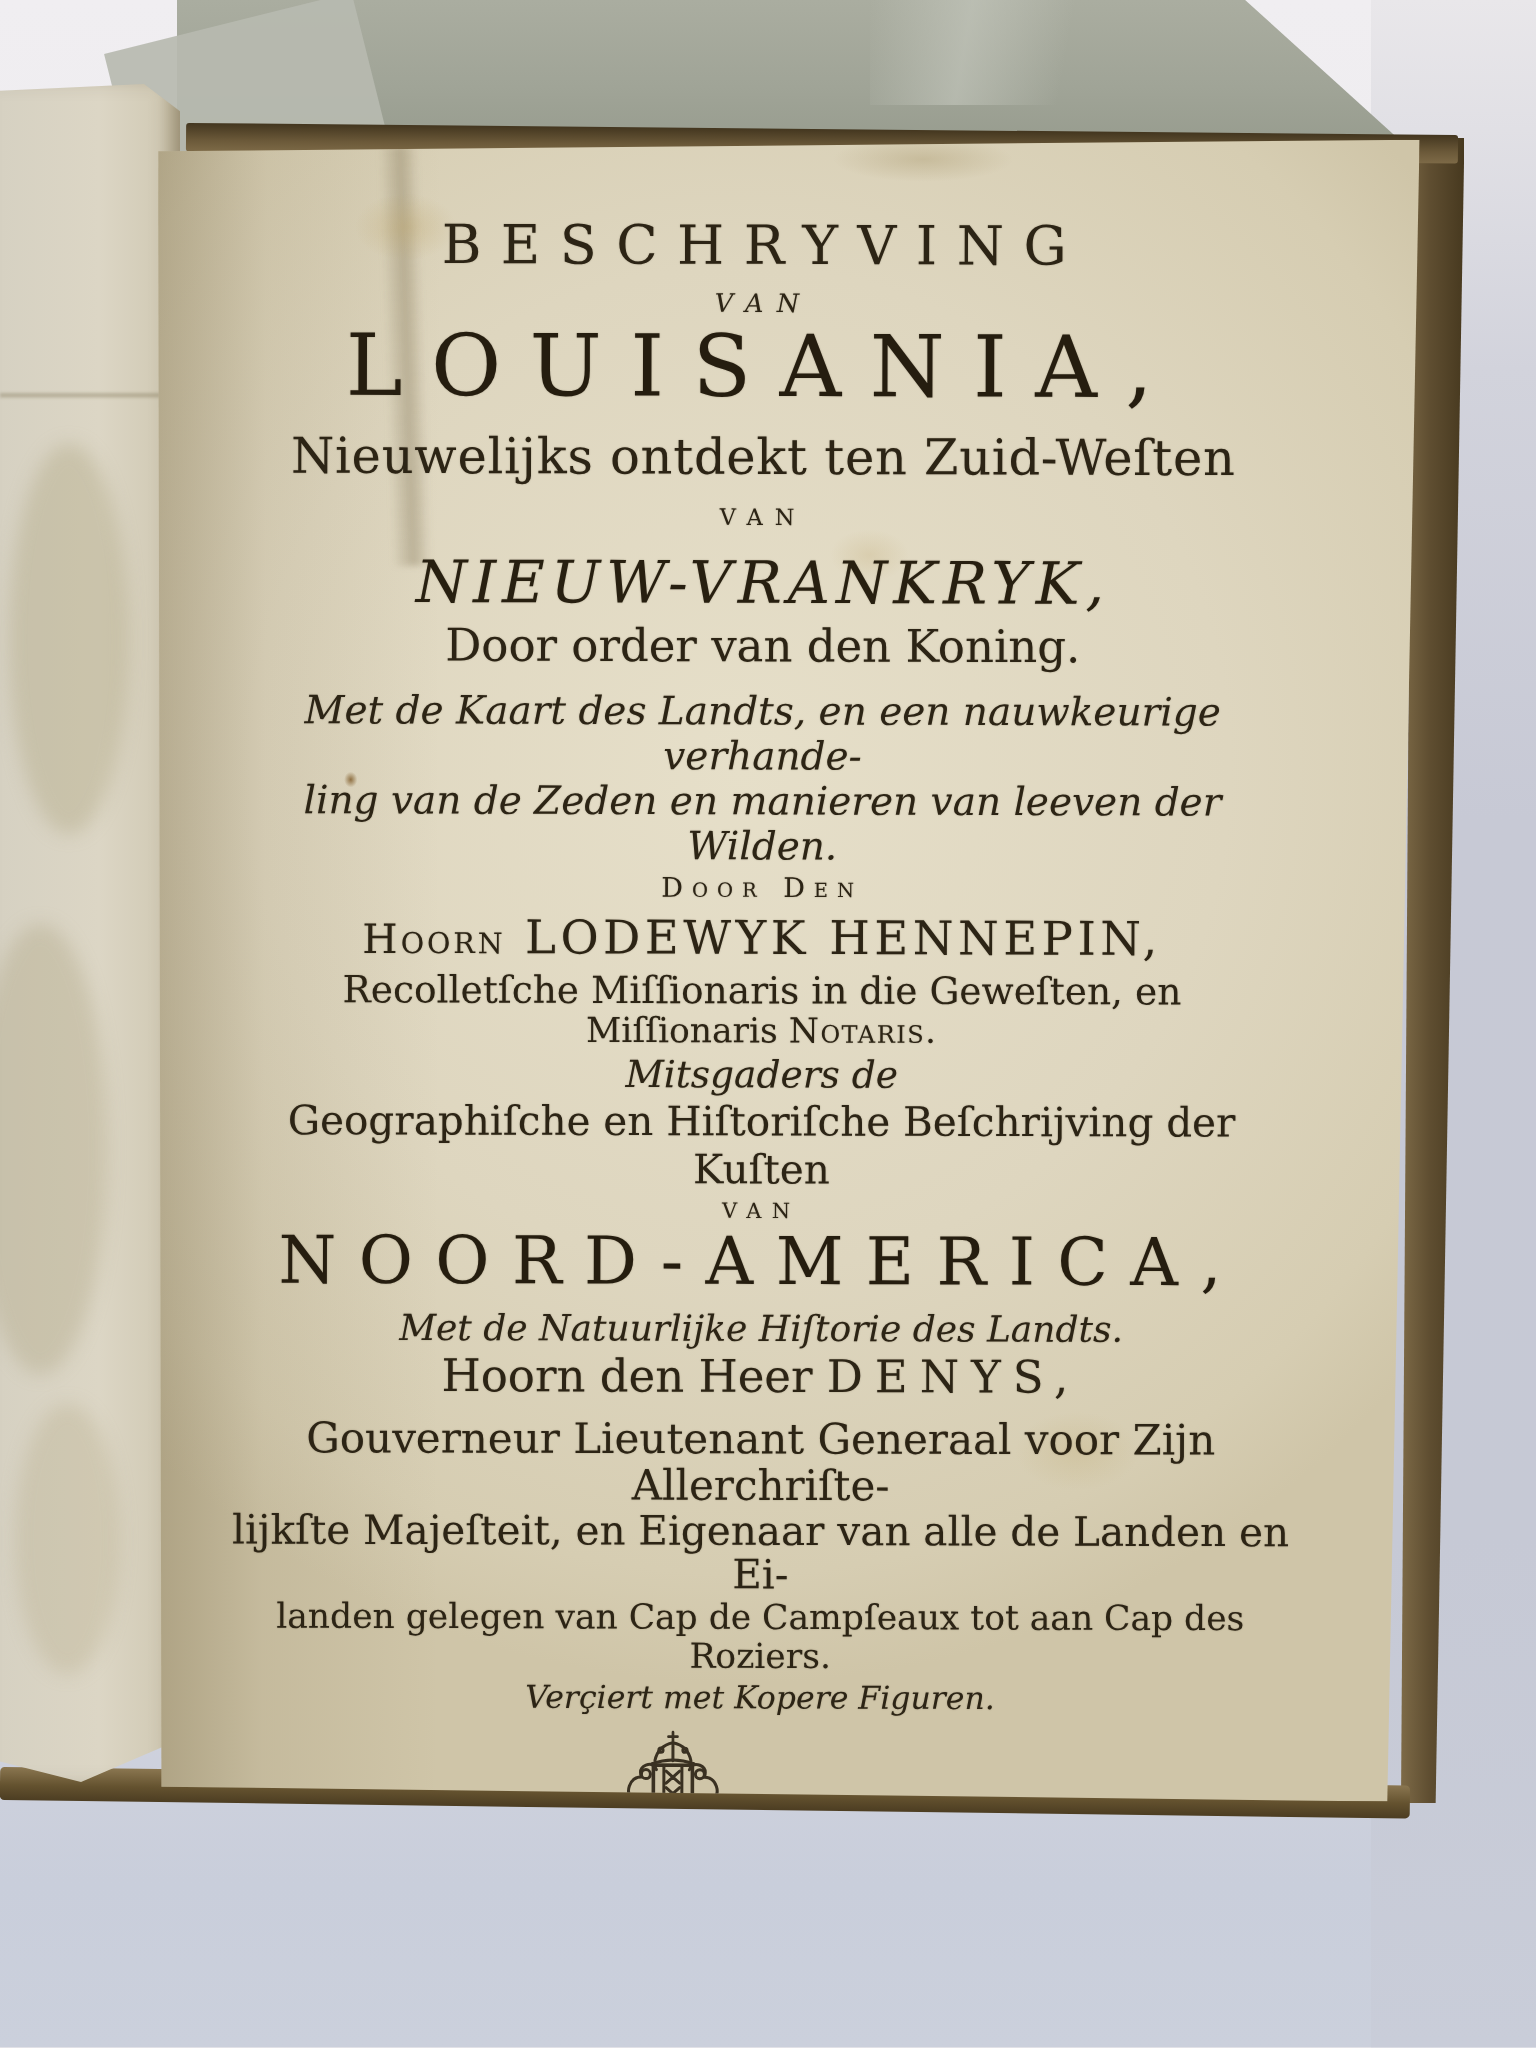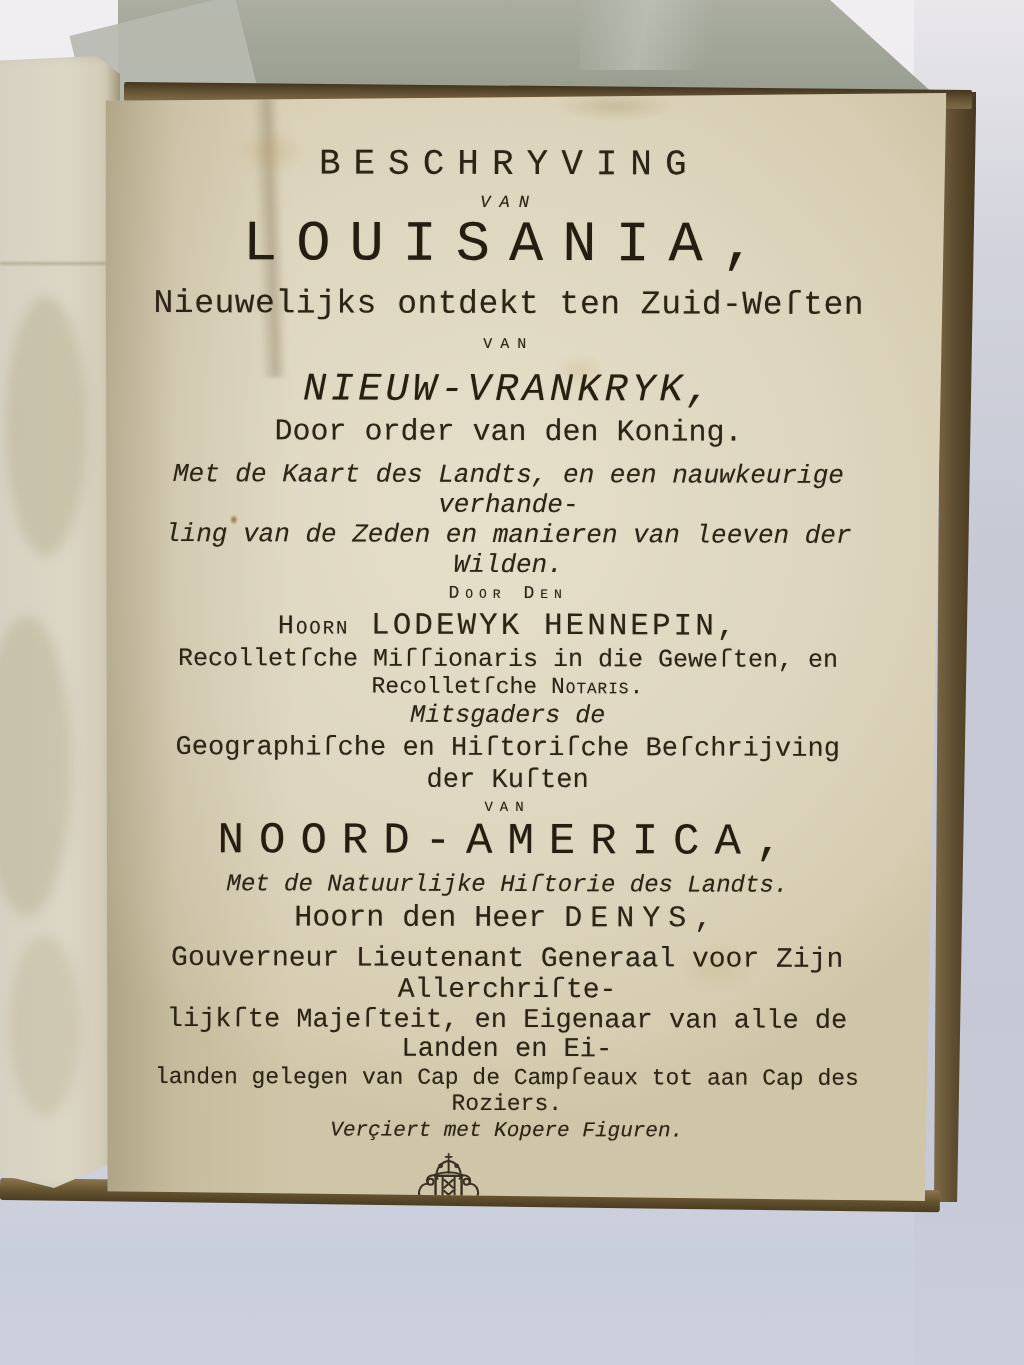--- a/index.html
+++ b/index.html
@@ -1,21 +1,21 @@
 <!DOCTYPE html>
 <html><head>
 <meta charset="utf-8">
 <style>
   html,body{margin:0;padding:0;}
   body{
     width:1024px;height:1365px;overflow:hidden;
     font-family:"DejaVu Serif","Liberation Serif",serif;
     background:#e9e7ea;
   }
-  .scene{position:relative;width:1024px;height:1365px;overflow:hidden;font-family:Liberation Mono, monospace;}
+  .scene{position:relative;width:1024px;height:1365px;overflow:hidden;}
 
   
   .backdrop{
     position:absolute;inset:0;
     background:linear-gradient(180deg,#f0eef1 0%,#eceaed 30%,#e3e2e7 55%,#d2d4df 80%,#c9cedb 92%,#cbd0dc 100%);
   }
   .backdrop-right{
     position:absolute;top:0;right:0;width:110px;height:1365px;
     background:linear-gradient(180deg,#e9e7ea 0%,#d2d3dc 18%,#c7c9d5 40%,#c6c9d5 75%,#c9cdd9 100%);
   }
@@ -171,21 +171,21 @@
       <p class="line l-louisania">LOUISANIA,</p>
       <p class="line l-nieuwelijks">Nieuwelijks ontdekt ten Zuid-Weſten</p>
       <p class="line l-van2">VAN</p>
       <p class="line l-vrankryk">NIEUW-VRANKRYK,</p>
       <p class="line l-koning">Door order van den Koning.</p>
       <p class="line l-kaart1">Met de Kaart des Landts, en een nauwkeurige verhande-</p>
       <p class="line l-kaart2">ling van de Zeden en manieren van leeven der Wilden.</p>
       <p class="line l-doorden">Door Den</p>
       <p class="line l-hennepin"><span class="pre">Hoorn</span> <span>LODEWYK HENNEPIN,</span></p>
       <p class="line l-recollet">Recolletſche Miſſionaris in die Geweſten, en</p>
-      <p class="line l-apostol"><span>Recolletſche</span> <span class="sc">Notaris.</span></p>
+      <p class="line l-apostol"><span>Miſſionaris</span> <span class="sc">Notaris.</span></p>
       <p class="line l-mitsgaders">Mitsgaders de</p>
       <p class="line l-geo">Geographiſche en Hiſtoriſche Beſchrijving der Kuſten</p>
       <p class="line l-van3">VAN</p>
       <p class="line l-noord">NOORD-AMERICA,</p>
       <p class="line l-natuur">Met de Natuurlijke Hiſtorie des Landts.</p>
       <p class="line l-denys"><span>Hoorn den Heer</span> <span class="name">DENYS,</span></p>
       <p class="line l-gouv1">Gouverneur Lieutenant Generaal voor Zijn Allerchriſte-</p>
       <p class="line l-gouv2">lijkſte Majeſteit, en Eigenaar van alle de Landen en Ei-</p>
       <p class="line l-gouv3">landen gelegen van Cap de Campſeaux tot aan Cap des Roziers.</p>
       <p class="line l-verciert">Verçiert met Kopere Figuren.</p>

